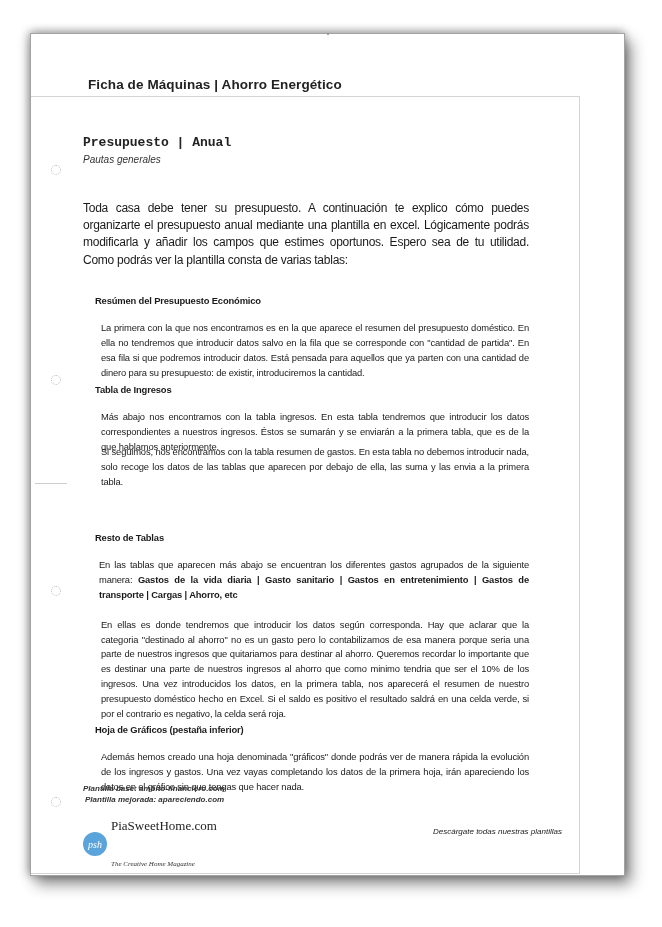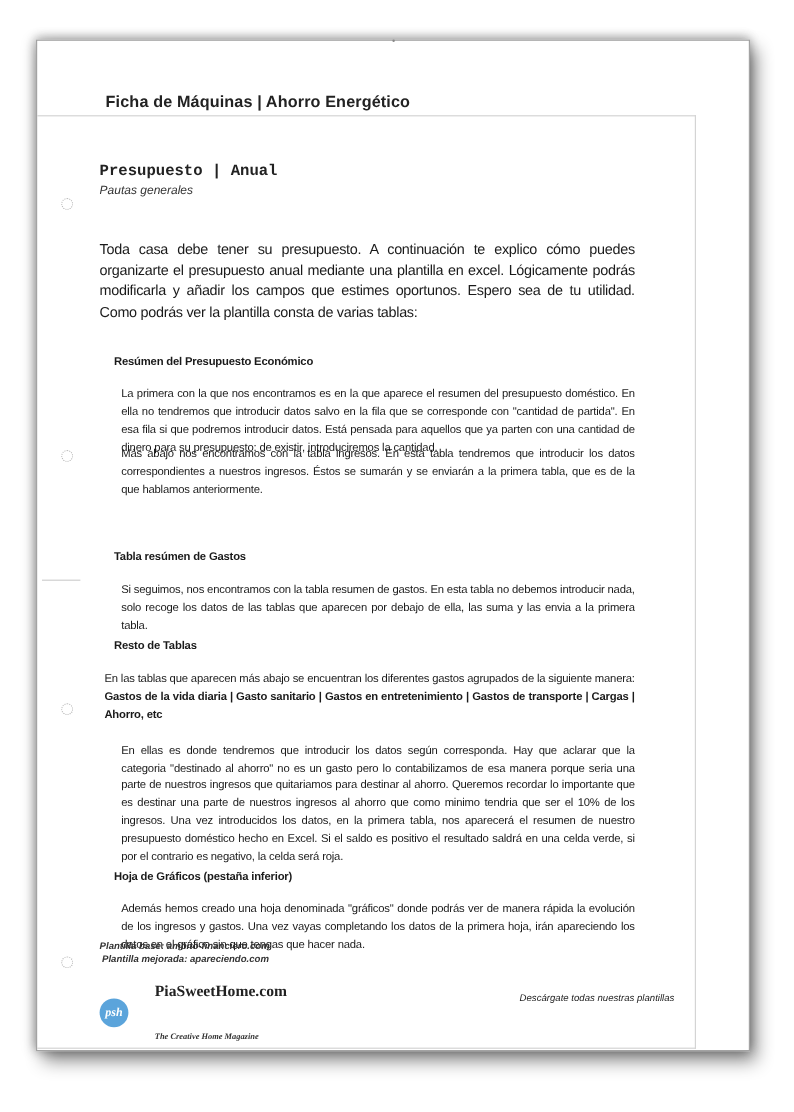--- a/index.html
+++ b/index.html
@@ -28,31 +28,31 @@
   .hline { position: absolute; left: 4px; top: 449px; width: 32px; height: 1px; background: #cfcfcf; }
   .sec-title { position: absolute; left: 52px; top: 101px; font-size: 13px; font-weight: bold; color: #222; font-family: Liberation Mono, monospace; }
   .sec-sub { position: absolute; left: 52px; top: 120px; font-size: 10px; font-style: italic; color: #333; }
   .intro {
     position: absolute; left: 52px; top: 166px; width: 446px; font-size: 12px; line-height: 17.2px; text-align: justify; color: #1a1a1a;
     letter-spacing: -0.25px;
   }
   .block { position: absolute; left: 52px; width: 446px; font-size: 9.4px; line-height: 14.9px; color: #1a1a1a; letter-spacing: -0.15px; }
   .block h3 { margin: 12px; font-size: 9.4px; font-weight: bold; line-height: 14.9px; }
   .block p { margin: 0 0 0 18px; text-align: justify; }
-  .block p.noindent { margin-left: 4px; }
+  .block p.noindent { margin-left: 16px; }
   .block b { font-weight: bold; }
   .credits { position: absolute; left: 52px; top: 749px; font-size: 8px; font-style: italic; font-weight: bold; line-height: 11px; color: #333; }
   .credits div:nth-child(2) { padding-left: 2px; }
   .logo { position: absolute; left: 52px; top: 785px; display: flex; align-items: center; }
   .logo-badge {
     width: 24px; height: 24px; border-radius: 50%; background: #5ba4db; color: #fff;
-    font-family: "Liberation Serif", serif; font-style: italic; font-weight: bold; font-size: 10px;
-    display: flex; align-items: center; justify-content: center; margin-right: 22px;
+    font-family: "Liberation Serif", serif; font-style: italic; font-weight: normal; font-size: 10px;
+    display: flex; align-items: center; justify-content: center; margin-right: 4px;
   }
-  .logo-text { display: flex; flex-direction: column; font-weight: bold; }
+  .logo-text { display: flex; flex-direction: column; }
   .logo-name { font-family: "Liberation Serif", serif; font-size: 13px; color: #222; line-height: 14px; }
   .logo-tag { font-family: "Liberation Serif", serif; font-style: italic; font-size: 7px; color: #333; line-height: 10px; margin-top: 26px; }
   .download { position: absolute; left: 362px; top: 793px; font-size: 8px; font-style: italic; font-weight: normal; color: #222; margin-left: 40px; }
 </style>
 </head>
 <body>
 
 <div class="page">
   <span class="pin-dot"></span>
   <div class="header-title">Ficha de Máquinas  |  Ahorro Energético</div>
@@ -68,25 +68,25 @@
   <div class="sec-sub">Pautas generales</div>
 
   <div class="intro">Toda casa debe tener su presupuesto. A continuación te explico cómo puedes organizarte el presupuesto anual mediante una plantilla en excel. Lógicamente podrás modificarla y añadir los campos que estimes oportunos. Espero sea de tu utilidad. Como podrás ver la plantilla consta de varias tablas:</div>
 
   <div class="block" style="top:248px">
     <h3>Resúmen del Presupuesto Económico</h3>
     <p>La primera con la que nos encontramos es en la que aparece el resumen del presupuesto doméstico. En ella no tendremos que introducir datos salvo en la fila que se corresponde con "cantidad de partida". En esa fila si que podremos introducir datos. Está pensada para aquellos que ya parten con una cantidad de dinero para su presupuesto: de existir, introduciremos la cantidad.</p>
   </div>
 
   <div class="block" style="top:337px">
+    <h3>Tabla de Ingresos</h3>
     <p>Más abajo nos encontramos con la tabla ingresos. En esta tabla tendremos que introducir los datos correspondientes a nuestros ingresos. Éstos se sumarán y se enviarán a la primera tabla, que es de la que hablamos anteriormente.</p>
   </div>
 
   <div class="block" style="top:411px">
-    <h3>Tabla resúmen de Gastos</h3>
     <p>Si seguimos, nos encontramos con la tabla resumen de gastos. En esta tabla no debemos introducir nada, solo recoge los datos de las tablas que aparecen por debajo de ella, las suma y las envia a la primera tabla.</p>
   </div>
 
   <div class="block" style="top:485px">
     <h3>Resto de Tablas</h3>
     <p class="noindent"><span>En las tablas que aparecen más abajo se encuentran los diferentes gastos agrupados de la siguiente manera: </span><b>Gastos de la vida diaria  |  Gasto sanitario  |  Gastos en entretenimiento  |  Gastos de transporte  |  Cargas  |  Ahorro, etc</b></p>
     <p style="margin-top:15px">En ellas es donde tendremos que introducir los datos según corresponda. Hay que aclarar que la categoria "destinado al ahorro" no es un gasto pero lo contabilizamos de esa manera porque seria una parte de nuestros ingresos que quitariamos para destinar al ahorro. Queremos recordar lo importante que es destinar una parte de nuestros ingresos al ahorro que como minimo tendria que ser el 10% de los ingresos. Una vez introducidos los datos, en la primera tabla, nos aparecerá el resumen de nuestro presupuesto doméstico hecho en Excel. Si el saldo es positivo el resultado saldrá en una celda verde, si por el contrario es negativo, la celda será roja.</p>
   </div>
 
   <div class="block" style="top:677px">

